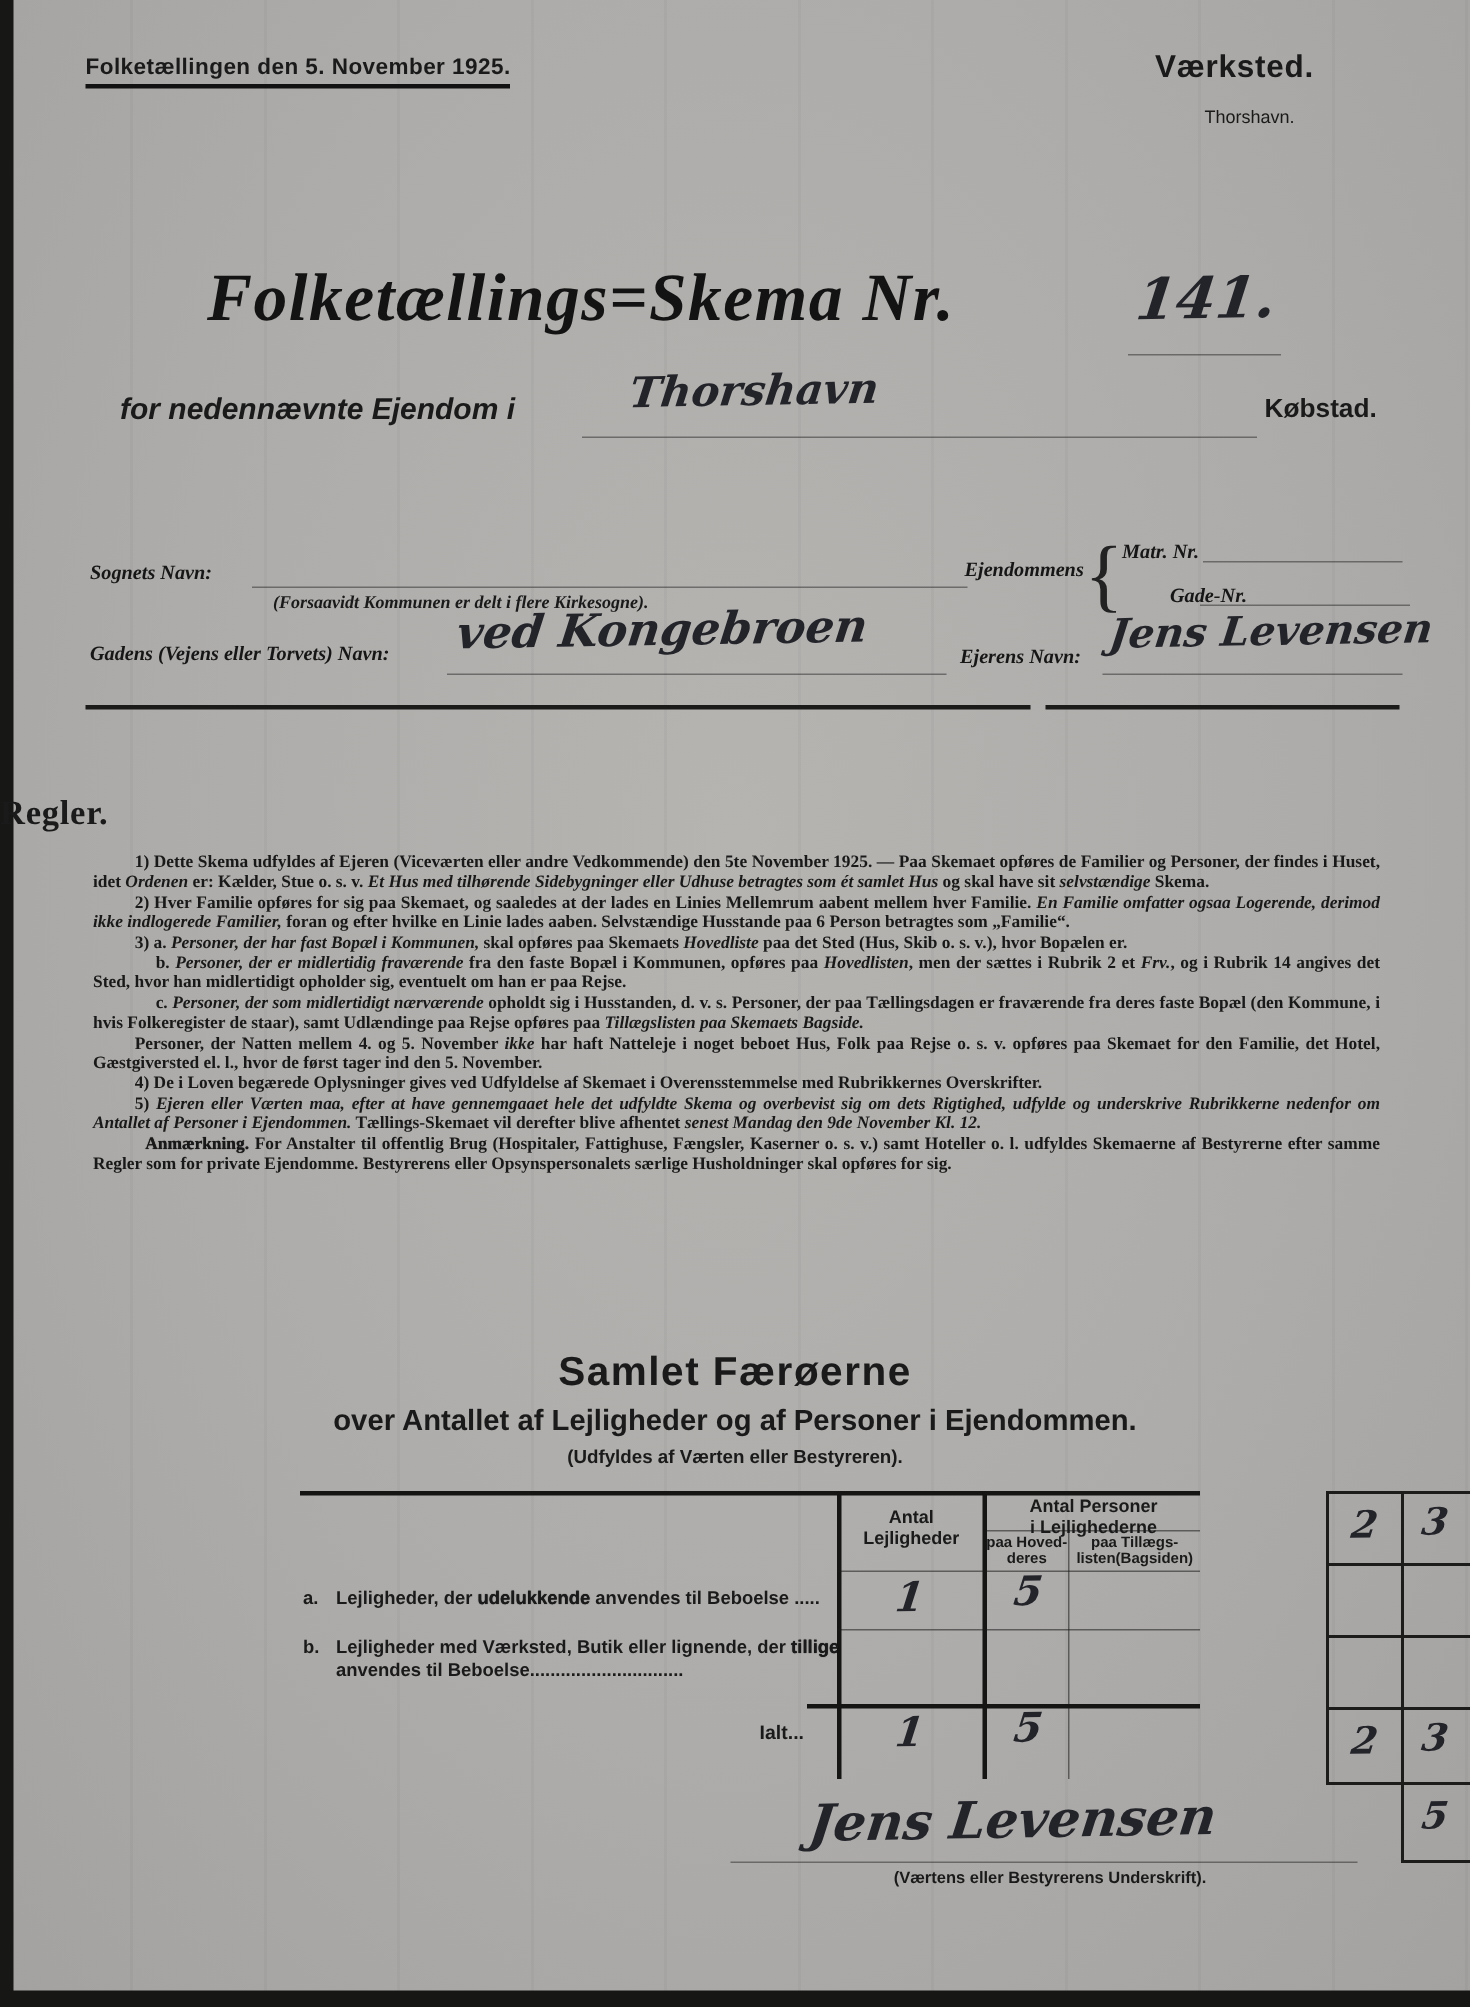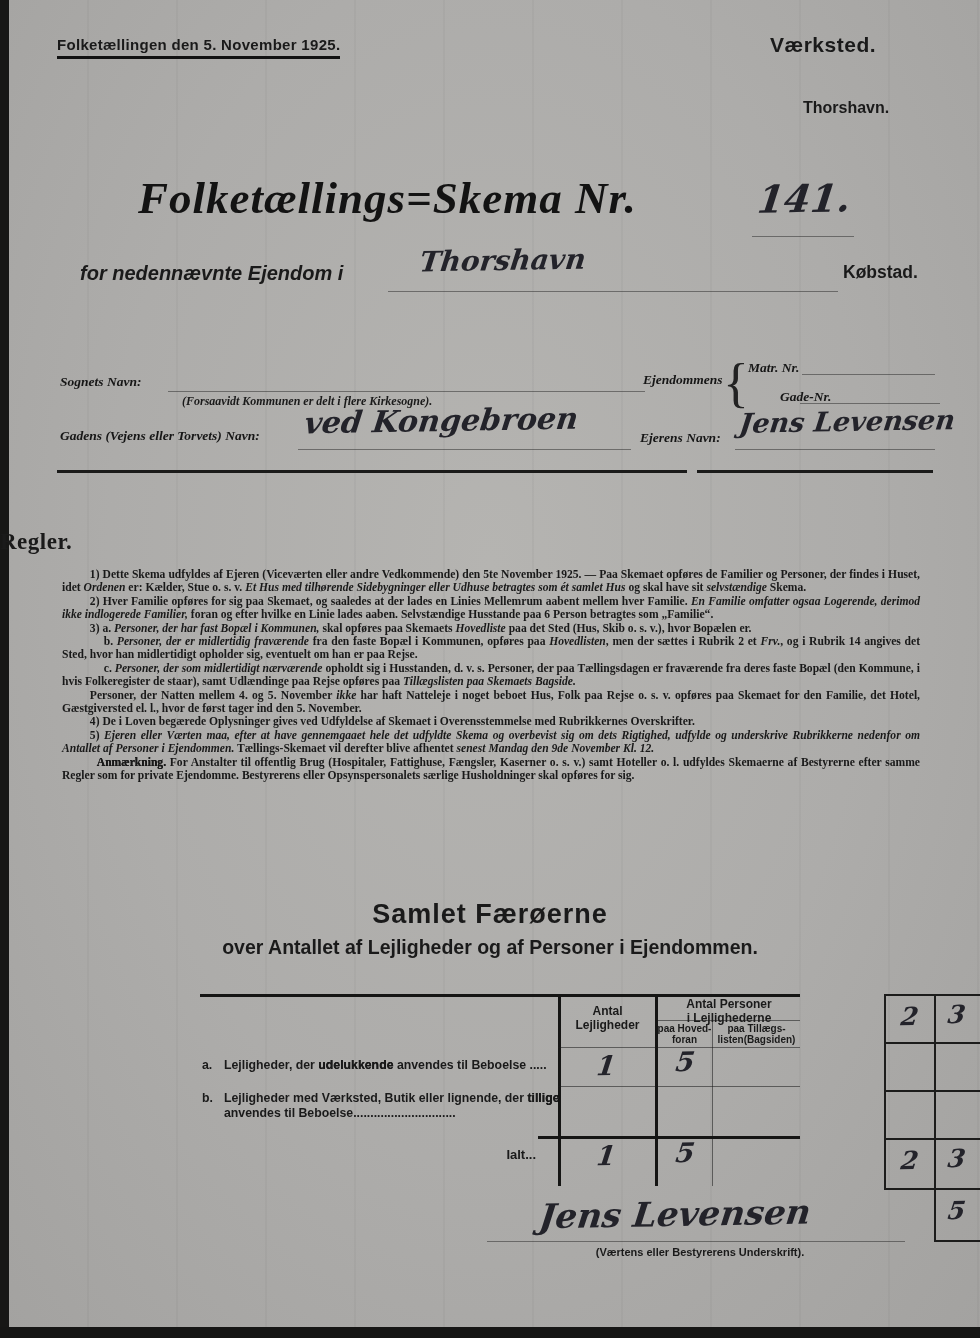--- a/index.html
+++ b/index.html
@@ -12,21 +12,21 @@
   }
   .abs{position:absolute;}
   .ni{user-select:none;}
   
   .edge-left{left:0;top:0;width:9px;height:1338px;background:#171716;}
   .edge-bottom{left:0;top:1327px;width:980px;height:11px;background:#161615;}
   
   .hdr-left{left:57px;top:36px;font-size:15px;font-weight:bold;letter-spacing:.3px;
     border-bottom:3px solid #121212;padding-bottom:3px;}
   .region{left:770px;top:33px;font-size:21px;font-weight:bold;letter-spacing:.5px;}
-  .city{left:803px;top:71px;font-size:16px;font-weight:bold;margin-top:28px;}
+  .city{left:803px;top:71px;font-size:12px;font-weight:normal;}
   
   .big-title{left:138px;top:172px;font-family:"Liberation Serif",serif;font-style:italic;
     font-weight:bold;font-size:45px;letter-spacing:1px;color:#131313;}
   .hand{display:inline-block;font-family:"DejaVu Serif",serif;font-style:italic;font-weight:700;
     color:#23232a;transform:skewX(-8deg) rotate(-1deg);}
   .title-no{left:758px;top:176px;font-size:38px;}
   .rule-line{background:rgba(25,25,25,.45);height:1px;}
   .sub-prefix{left:80px;top:262px;font-size:20px;font-weight:bold;font-style:italic;}
   .sub-hand{left:420px;top:244px;font-size:28px;}
   .kobstad{left:843px;top:262px;font-size:17.5px;font-weight:bold;}
@@ -115,37 +115,38 @@
     <p><span>b.  </span><span class="it">Personer, der er midlertidig fraværende</span><span> fra den faste Bopæl i Kommunen, opføres paa </span><span class="it">Hovedlisten</span><span>, men der sættes i Rubrik 2 et </span><span class="it">Frv.</span><span>, og i Rubrik 14 angives det Sted, hvor han midlertidigt opholder sig, eventuelt om han er paa Rejse.</span></p>
     <p><span>c.  </span><span class="it">Personer, der som midlertidigt nærværende</span><span> opholdt sig i Husstanden, d. v. s. Personer, der paa Tællingsdagen er fraværende fra deres faste Bopæl (den Kommune, i hvis Folkeregister de staar), samt Udlændinge paa Rejse opføres paa </span><span class="it">Tillægslisten paa Skemaets Bagside.</span></p>
     <p><span>Personer, der Natten mellem 4. og 5. November </span><span class="it">ikke</span><span> har haft Natteleje i noget beboet Hus, Folk paa Rejse o. s. v. opføres paa Skemaet for den Familie, det Hotel, Gæstgiversted el. l., hvor de først tager ind den 5. November.</span></p>
     <p><span>4)  De i Loven begærede Oplysninger gives ved Udfyldelse af Skemaet i Overensstemmelse med Rubrikkernes Overskrifter.</span></p>
     <p><span>5)  </span><span class="it">Ejeren eller Værten maa, efter at have gennemgaaet hele det udfyldte Skema og overbevist sig om dets Rigtighed, udfylde og underskrive Rubrikkerne nedenfor om Antallet af Personer i Ejendommen.</span><span>  Tællings-Skemaet vil derefter blive afhentet </span><span class="it">senest Mandag den 9de November Kl. 12.</span></p>
     <p><span class="bd">Anmærkning.</span><span>  For Anstalter til offentlig Brug (Hospitaler, Fattighuse, Fængsler, Kaserner o. s. v.) samt Hoteller o. l. udfyldes Skemaerne af Bestyrerne efter samme Regler som for private Ejendomme.  Bestyrerens eller Opsynspersonalets særlige Husholdninger skal opføres for sig.</span></p>
   </div>
 
   <div class="abs sam-title">Samlet Færøerne</div>
   <div class="abs sam-sub">over Antallet af Lejligheder og af Personer i Ejendommen.</div>
+  <div class="abs sam-note">(Udfyldes af Værten eller Bestyreren).</div>
 
   <div class="abs stab">
     <div class="bl" style="left:0;top:0;width:600px;height:3px;"></div>
     <div class="bl" style="left:358px;top:0;width:3px;height:192px;"></div>
     <div class="bl" style="left:455px;top:0;width:3px;height:192px;"></div>
     <div class="tl" style="left:512px;top:26px;width:1px;height:166px;"></div>
     <div class="tl" style="left:458px;top:26px;width:142px;height:1px;"></div>
     <div class="tl" style="left:358px;top:53px;width:242px;height:1px;"></div>
     <div class="tl" style="left:358px;top:92px;width:242px;height:1px;"></div>
     <div class="bl" style="left:338px;top:142px;width:262px;height:3px;"></div>
 
     <div class="hcell" style="left:360px;top:10px;width:95px;font-size:12px;">Antal
 Lejligheder</div>
     <div class="hcell" style="left:458px;top:3px;width:142px;font-size:12px;">Antal Personer
 i Lejlighederne</div>
     <div class="hcell" style="left:457px;top:29px;width:55px;font-size:10px;">paa Hoved-
-foran</div>
+deres</div>
     <div class="hcell" style="left:513px;top:29px;width:87px;font-size:10px;">paa Tillægs-
 listen(Bagsiden)</div>
 
     <div class="rowlab" style="left:2px;top:64px;">a.</div>
     <div class="rowlab" style="left:24px;top:64px;"><span>Lejligheder, der </span><span class="bd">udelukkende</span><span> anvendes til Beboelse .....</span></div>
     <div class="rowlab" style="left:2px;top:97px;">b.</div>
     <div class="rowlab2" style="left:24px;top:97px;white-space:normal;"><span>Lejligheder med Værksted, Butik eller lignende, der </span><span class="bd">tillige</span><span> anvendes til Beboelse..............................</span></div>
     <div class="rowlab" style="left:250px;top:153px;width:86px;text-align:right;font-size:13px;">Ialt...</div>
 
     <div class="vcell" style="left:358px;top:56px;width:97px;"><span class="hand" style="font-size:27px;">1</span></div>

